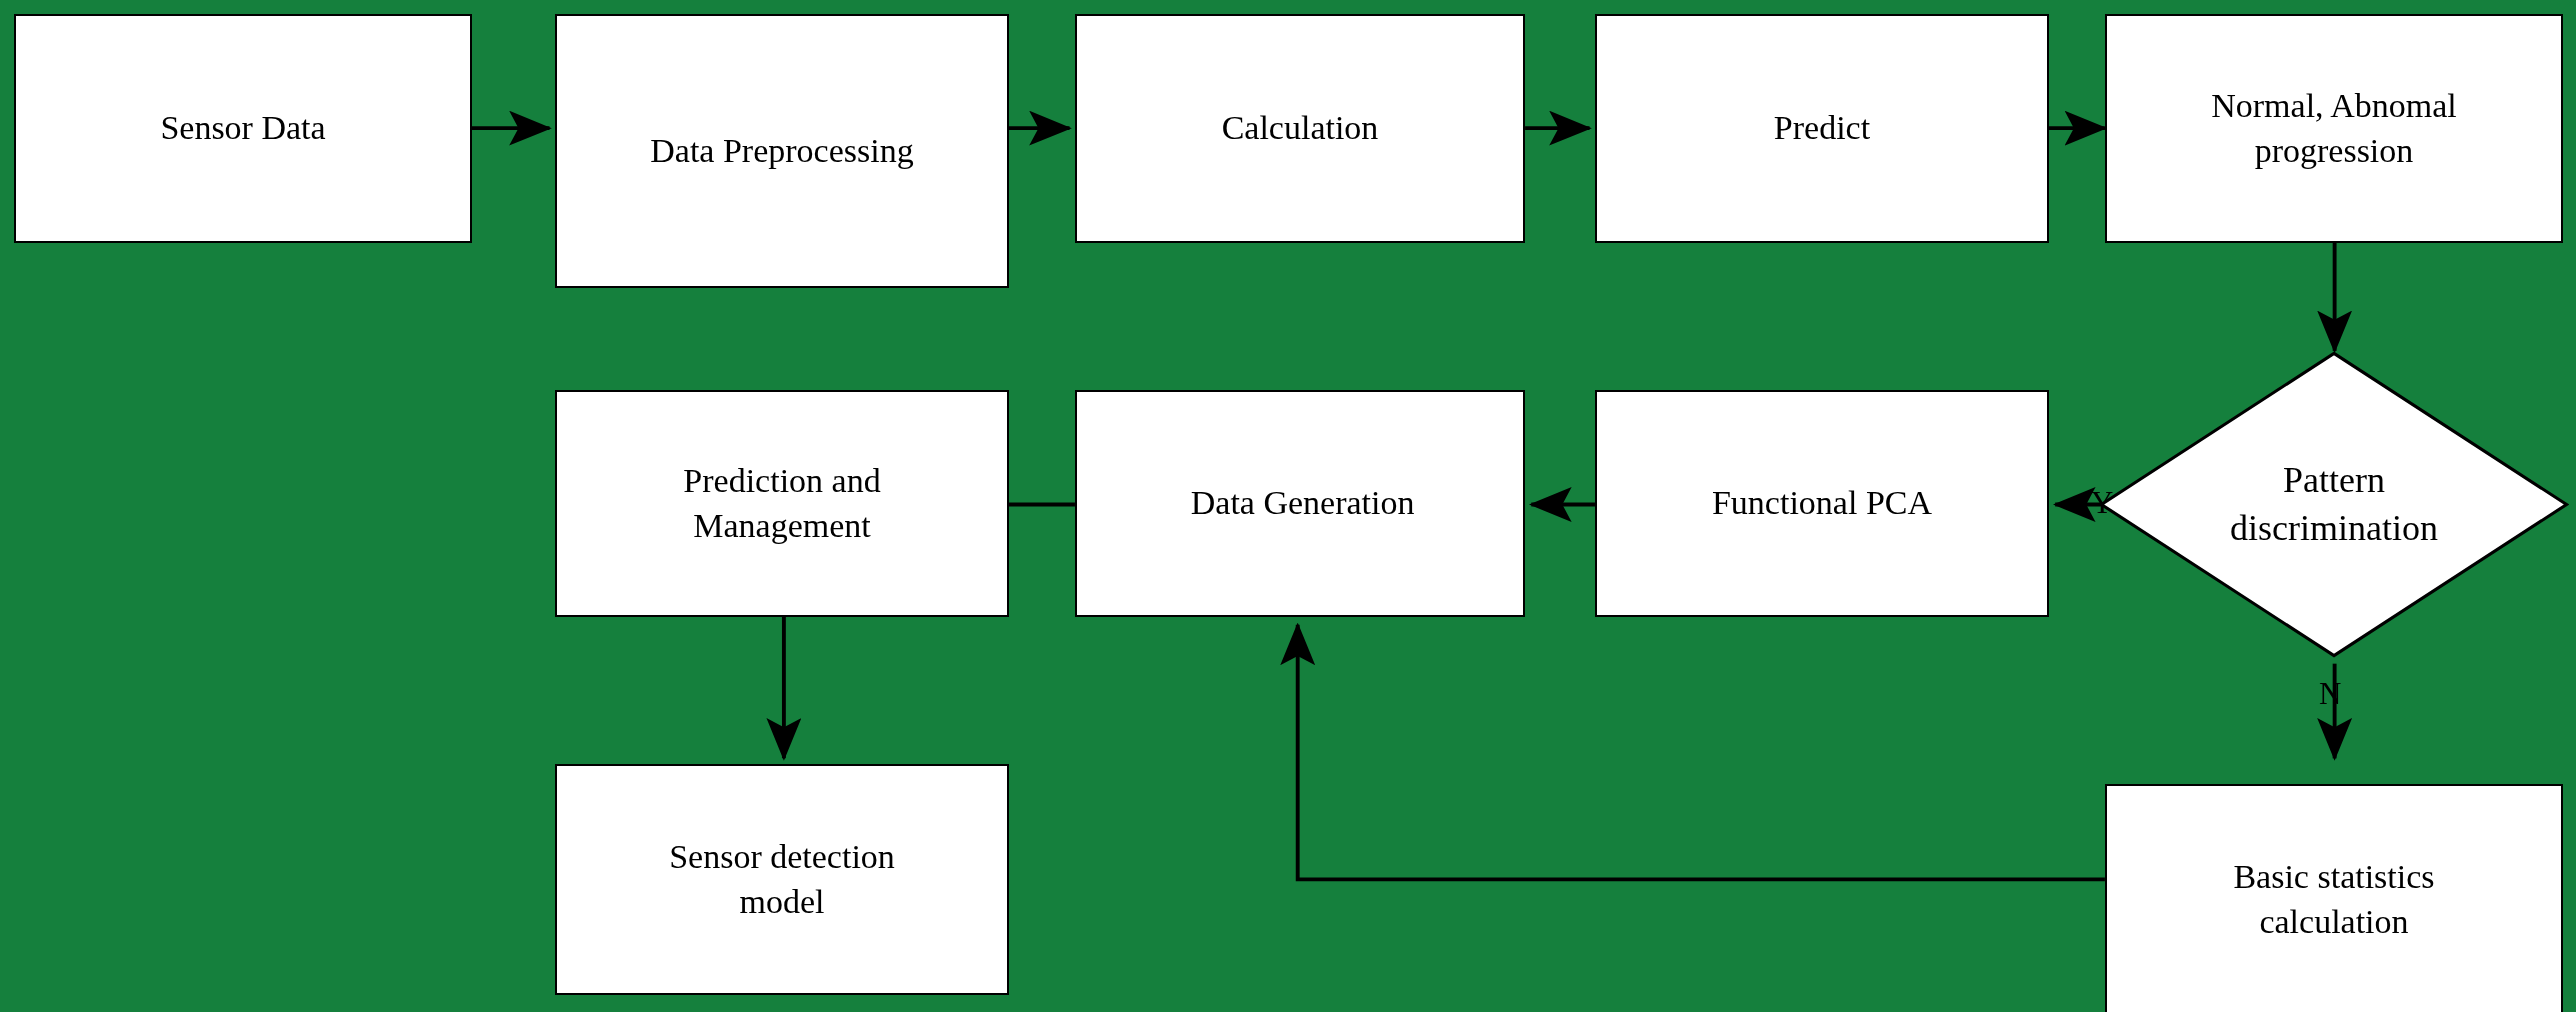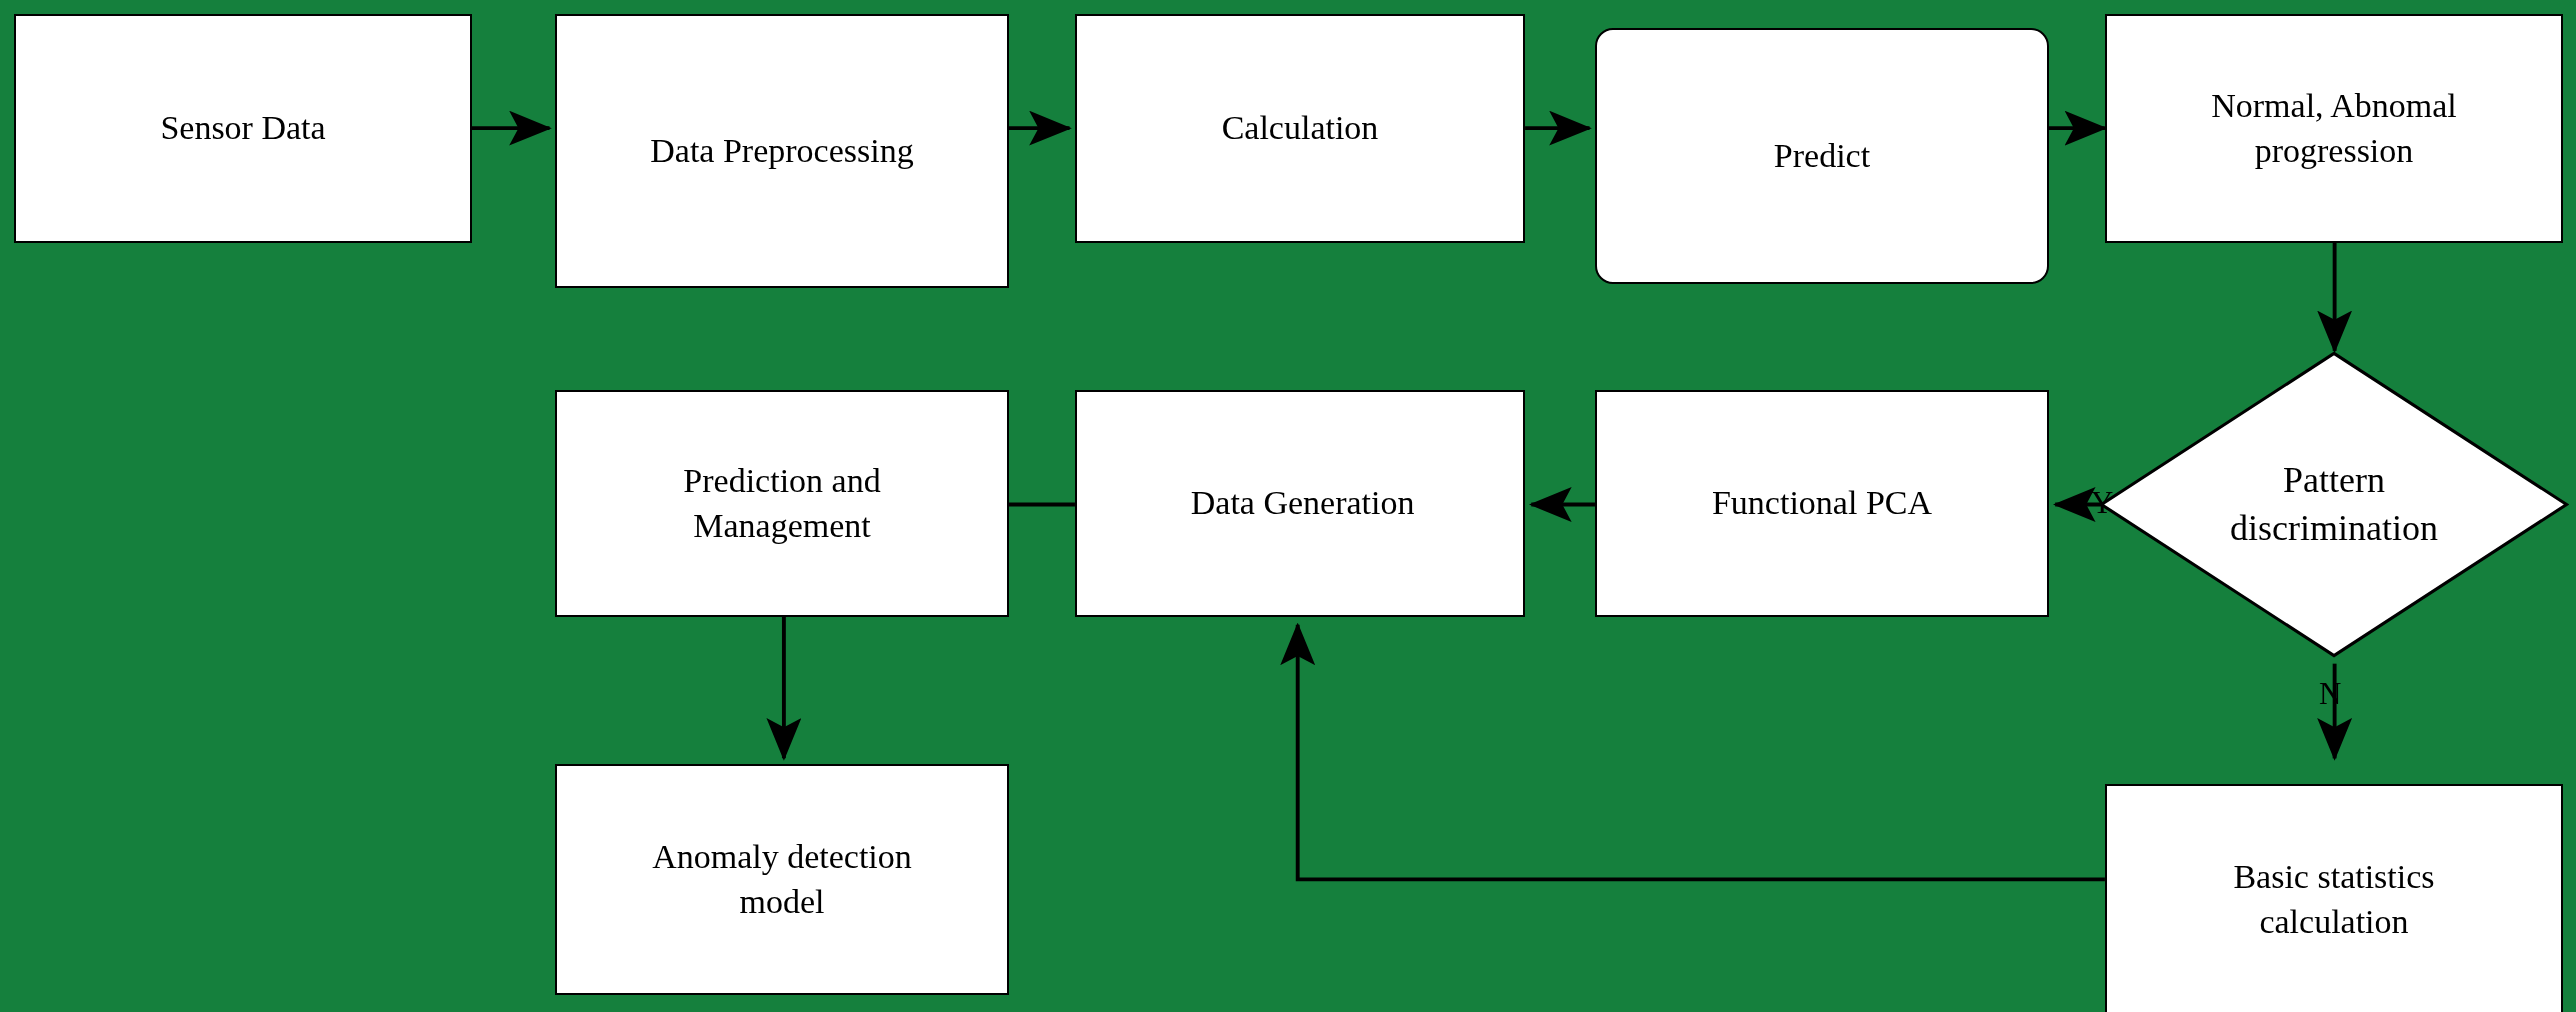--- a/index.html
+++ b/index.html
@@ -118,21 +118,21 @@
   </div>
 
   <div class="node" style="left:555px; top:14px; width:454px; height:274px;">
     <span>Data Preprocessing</span>
   </div>
 
   <div class="node" style="left:1075px; top:14px; width:450px; height:229px;">
     <span>Calculation</span>
   </div>
 
-  <div class="node" style="left:1595px; top:28px; width:454px; height:256px;border-radius:18px;">
+  <div class="node" style="left:1595px; top:14px; width:454px; height:229px;">
     <span>Predict</span>
   </div>
 
   <div class="node" style="left:2105px; top:14px; width:458px; height:229px;">
     <span>Normal, Abnomal
 progression</span>
   </div>
 
   <div class="node" style="left:555px; top:390px; width:454px; height:227px;">
     <span>Prediction and
@@ -149,21 +149,21 @@
 
   <div class="diamond-wrap" style="left:2099px; top:351px; width:470px; height:307px;">
     <svg viewBox="0 0 606 396" width="470" height="307" xmlns="http://www.w3.org/2000/svg">
       <polygon points="303,3 603,198 303,393 3,198" fill="#ffffff" stroke="#000000" stroke-width="4"></polygon>
     </svg>
     <div class="diamond-label">Pattern
 discrimination</div>
   </div>
 
   <div class="node" style="left:555px; top:764px; width:454px; height:231px;">
-    <span>Anomaly detection
+    <span>Sensor detection
 model</span>
   </div>
 
   <div class="node" style="left:2105px; top:784px; width:458px; height:231px;">
     <span>Basic statistics
 calculation</span>
   </div>
 
   <div class="edge-label" style="left:2091px; top:487px;">Y</div>
 

